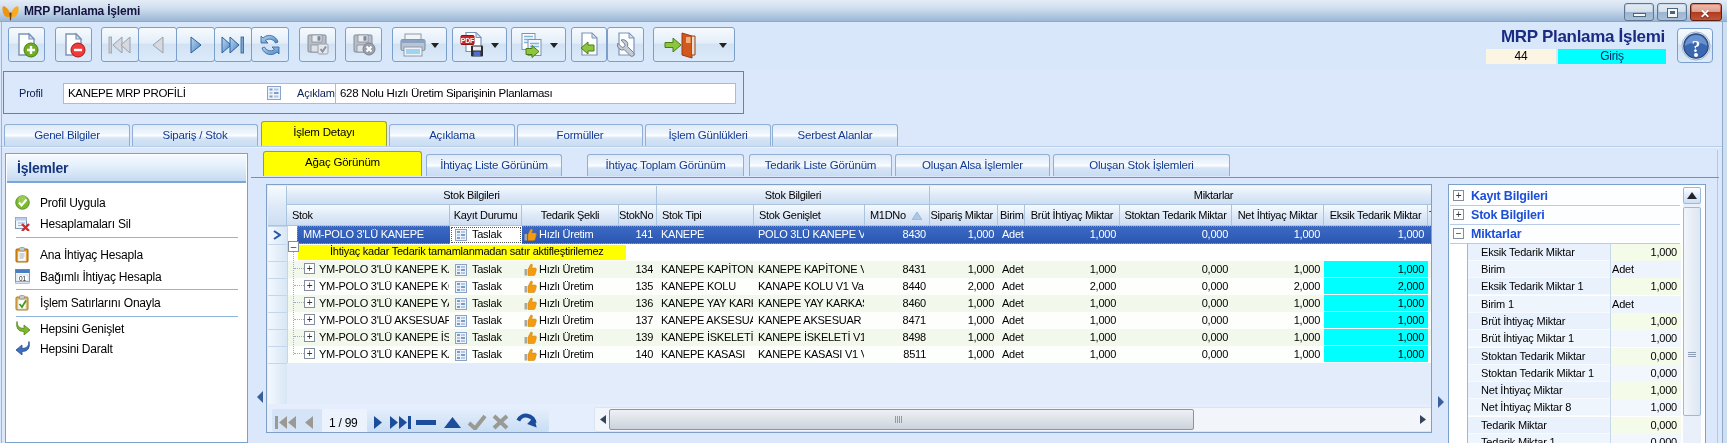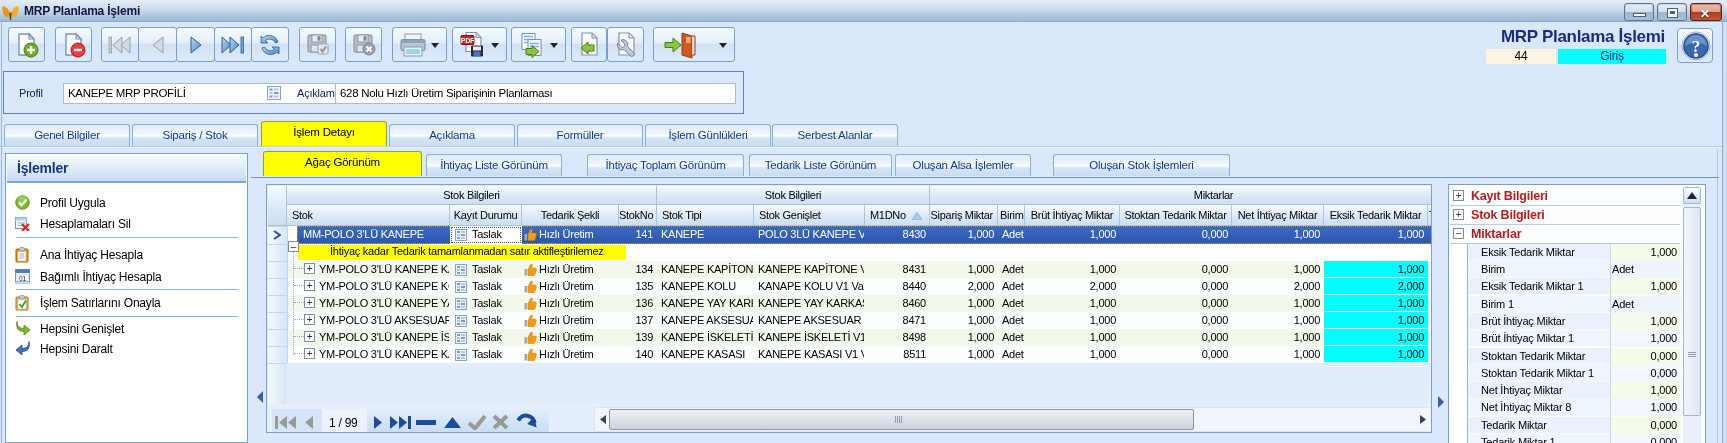--- a/index.html
+++ b/index.html
@@ -64,21 +64,21 @@
 #grid { left:266px; top:184px; width:1166px; height:249px; border:1px solid #7f9fc6; background:#e2ecfb; overflow:hidden; }
 .ghead { position:absolute; background:linear-gradient(#f6fafe 0%, #dfeaf8 50%, #cddef2 100%); border-right:1px solid #aac4e0; border-bottom:1px solid #aac4e0; color:#000; font-size:11px; letter-spacing:-0.3px; }
 .gcell { position:absolute; font-size:11px; letter-spacing:-0.25px; color:#000; white-space:nowrap; overflow:hidden; }
 .num { text-align:right; }
 #gridnav { position:absolute; left:0; bottom:0; width:1164px; height:28px; background:#e4eefc; }
 .exp { position:absolute; width:11px; height:11px; background:#fff; border:1px solid #848ea0; font-size:10px; line-height:9px; text-align:center; color:#333; }
 
 
 #rpanel { left:1448px; top:184px; width:258px; height:259px; border:1px solid #7aa0cc; border-bottom:none; background:#fff; overflow:hidden; }
 .cat { position:absolute; left:1px; width:230px; height:19px; background:#fdfeff; border-bottom:1px solid #b7cce6; }
-.cat b { position:absolute; left:21px; top:2px; color:#b91c1c; font-size:12.5px; }
+.cat b { position:absolute; left:21px; top:2px; color:#1d4ed8; font-size:12.5px; }
 .prow { position:absolute; left:18px; width:213px; height:17px; }
 .plbl { position:absolute; left:14px; top:2px; color:#000; font-size:11px; letter-spacing:-0.2px; white-space:nowrap; }
 .pval { position:absolute; left:161px; top:0; width:71px; height:17px; font-size:11px; letter-spacing:-0.2px; }
 </style>
 </head>
 <body>
 <div id="app">
 
 <div class="abs" id="titlebar"></div>
 <svg class="abs" style="left:2px;top:5px" width="17" height="16" viewBox="0 0 17 16">
@@ -279,21 +279,21 @@
 <div class="tab1" style="left:389px;">Açıklama</div>
 <div class="tab1" style="left:517px;">Formüller</div>
 <div class="tab1" style="left:645px;">İşlem Günlükleri</div>
 <div class="tab1" style="left:772px;">Serbest Alanlar</div>
 <div class="abs" id="tabline1"></div>
 
 <div class="tab2 sel" style="left:263px;width:159px;">Ağaç Görünüm</div>
 <div class="tab2" style="left:426px;width:136px;">İhtiyaç Liste Görünüm</div>
 <div class="tab2" style="left:587px;width:157px;">İhtiyaç Toplam Görünüm</div>
 <div class="tab2" style="left:749px;width:143px;">Tedarik Liste Görünüm</div>
-<div class="tab2" style="left:895px;width:136px;">Oluşan Alsa İşlemler</div>
+<div class="tab2" style="left:895px;width:155px;">Oluşan Alsa İşlemler</div>
 <div class="tab2" style="left:1053px;width:177px;">Oluşan Stok İşlemleri</div>
 
 <div class="abs" id="lpanel">
   <div id="lphead">
         <span>İşlemler</span>
       </div>
 <svg style="position:absolute;left:9px;top:41px" width="15" height="15" viewBox="0 0 15 15">
         <circle cx="7.5" cy="7.5" r="6.8" fill="#7cb82e" stroke="#55841a" stroke-width="0.8"></circle>
         <circle cx="7.5" cy="5" r="4.5" fill="#a4d462" opacity="0.7"></circle>
         <path d="M4 7.5 l2.5 3 L11.5 4.5" stroke="#fff" stroke-width="2" fill="none"></path>

